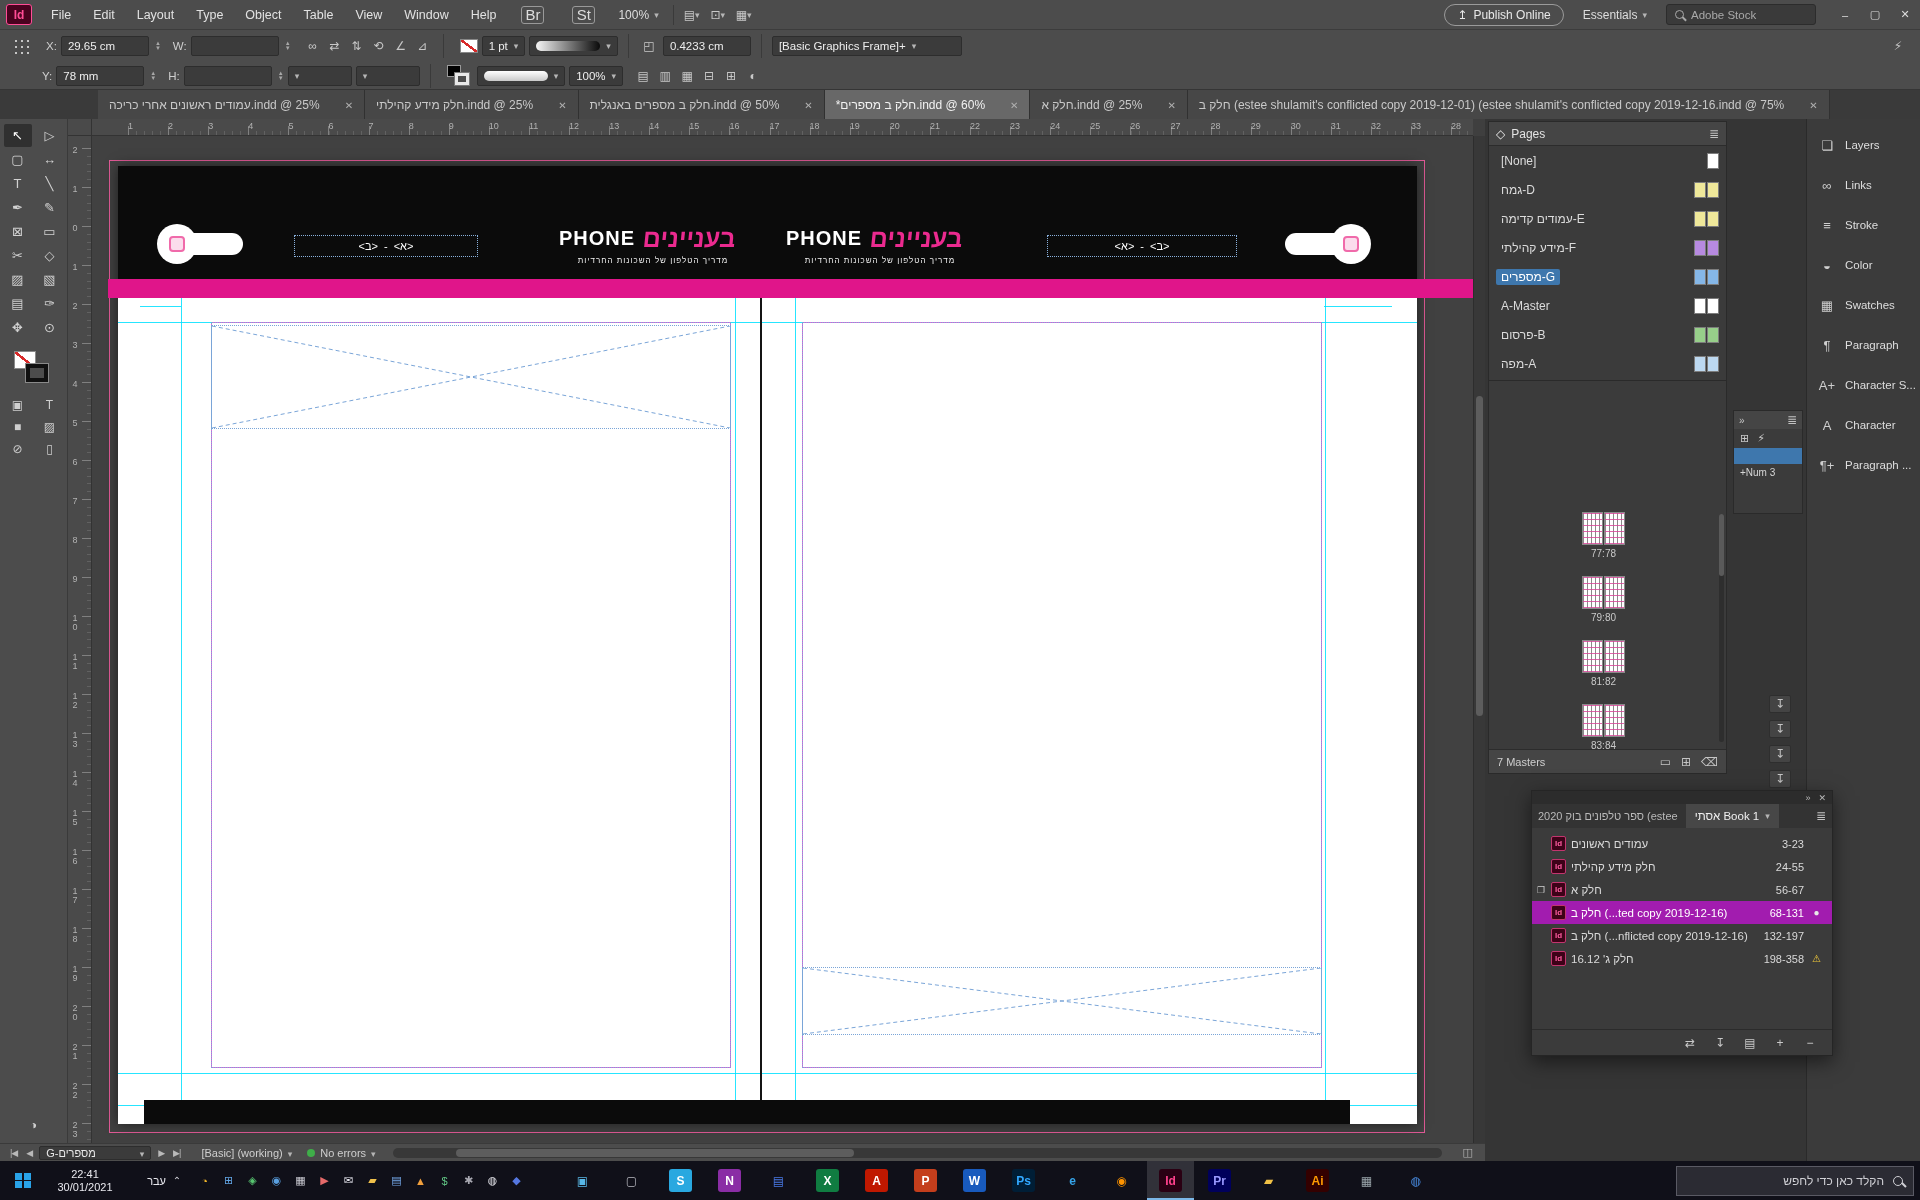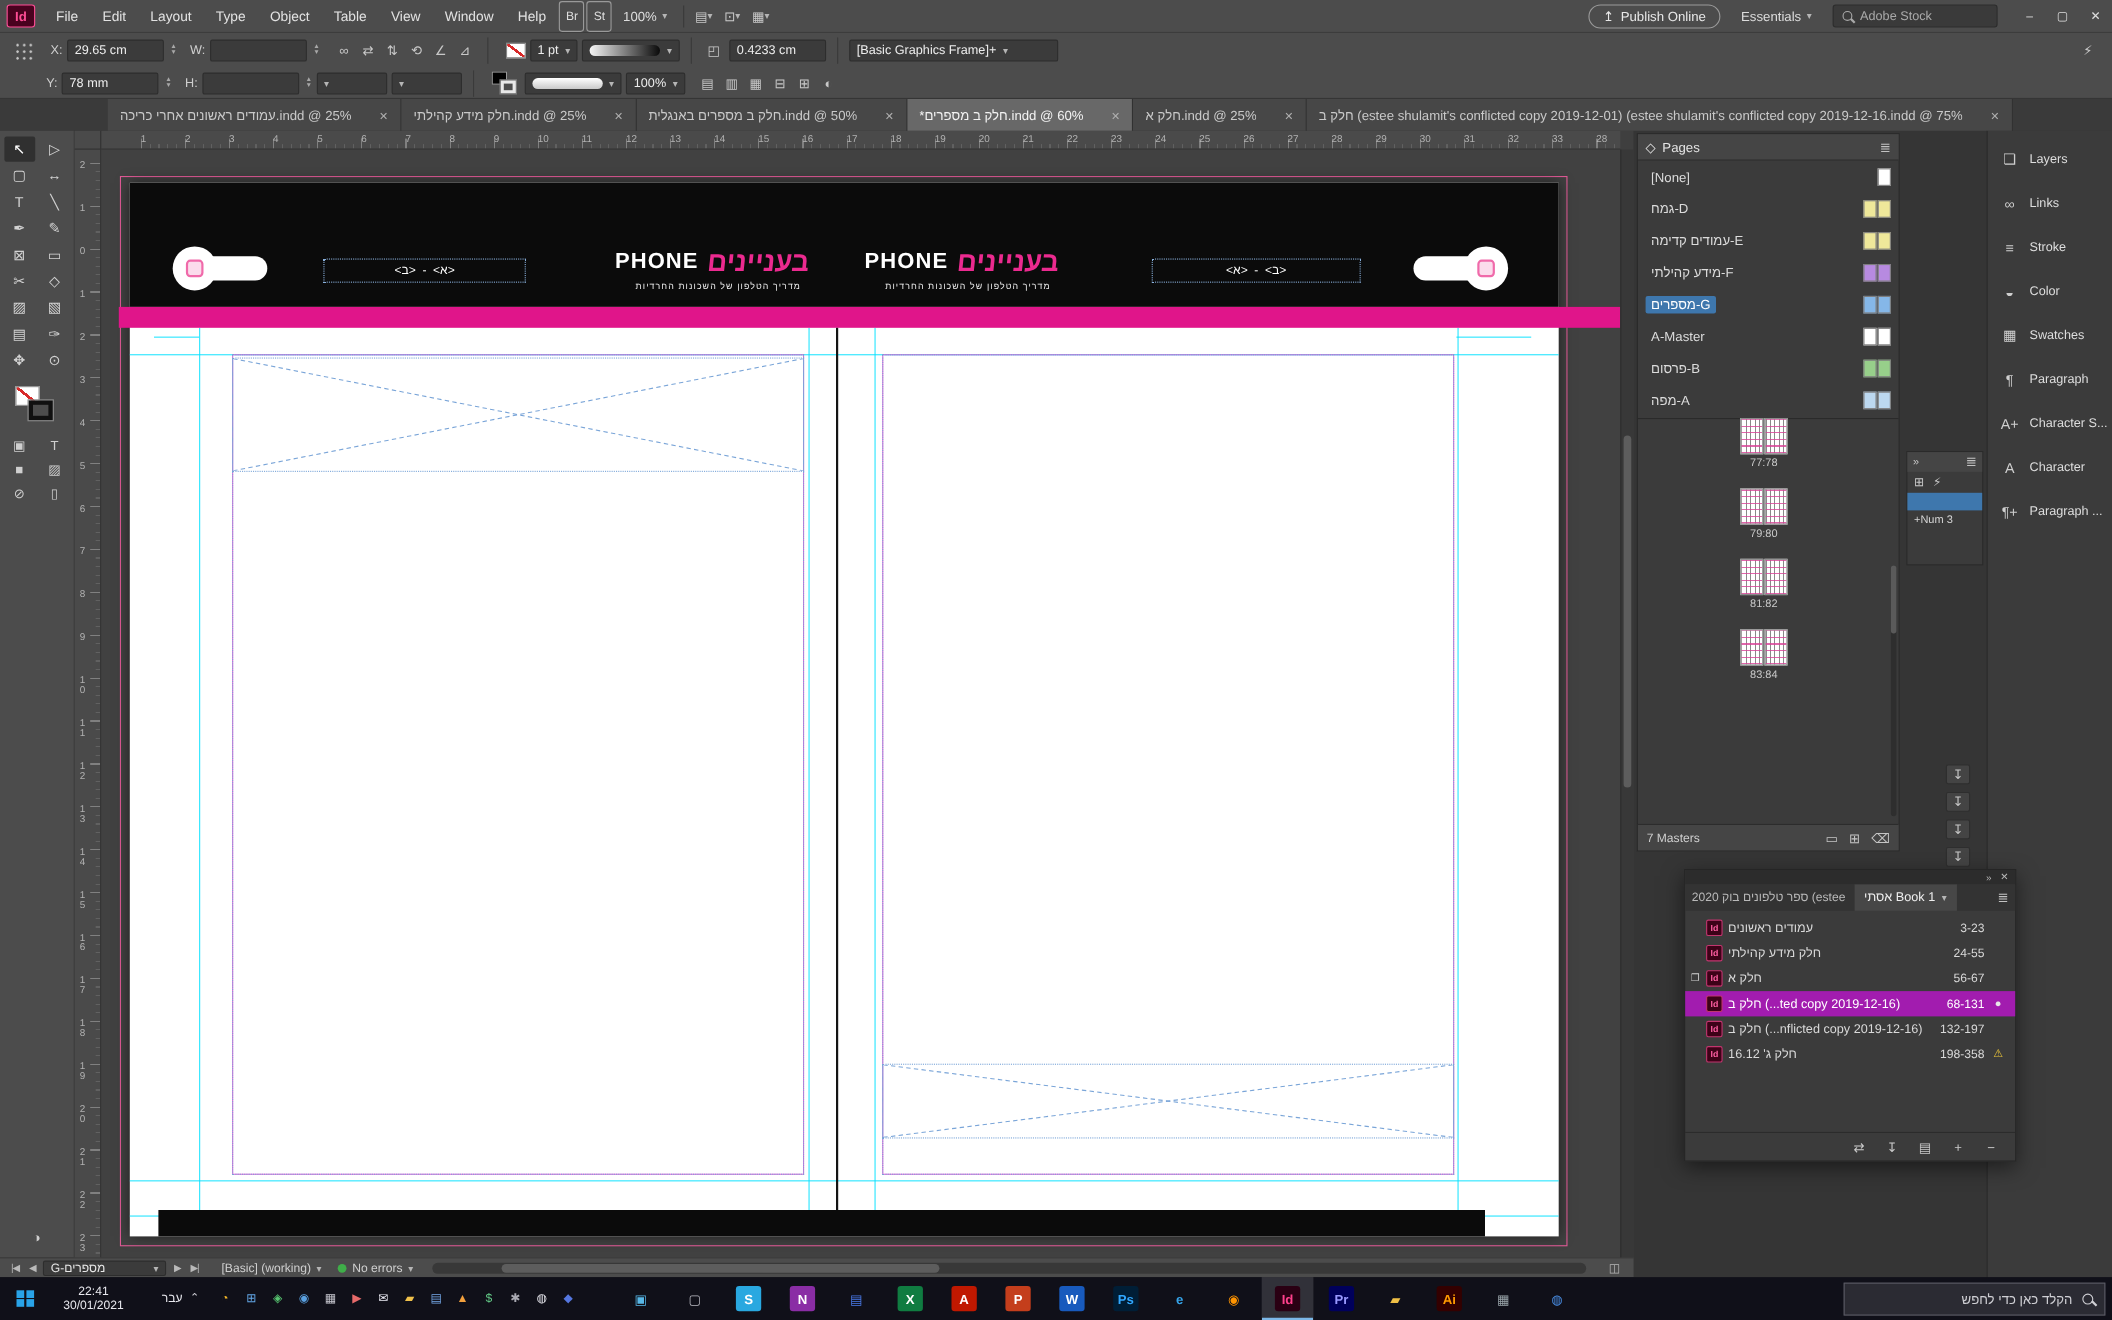--- a/index.html
+++ b/index.html
@@ -4,21 +4,21 @@
 <style>
   *{box-sizing:border-box;margin:0;padding:0}
   html,body{width:1920px;height:1200px;background:#222}
   .screen{position:relative;width:1920px;height:1200px;overflow:hidden;background:#3f3f3f;
     font-family:"Liberation Sans","DejaVu Sans",sans-serif;color:#d6d6d6;font-size:12px}
 
   
   .menubar{position:absolute;left:0;top:0;right:0;height:30px;background:#4c4c4c;border-bottom:1px solid #3c3c3c;display:flex;align-items:center}
   .id-logo{width:26px;height:21px;margin:0 8px 0 6px;background:#49021f;border:1px solid #ff4d96;border-radius:3px;color:#ff4d96;font-weight:bold;font-size:12px;display:flex;align-items:center;justify-content:center}
   .menu-item{padding:0 11px;height:30px;display:flex;align-items:center;font-size:12.5px;color:#e2e2e2;cursor:default}
-  .mbadge{width:23px;height:28px;border:1px solid #999;border-radius:3px;font-size:11px;color:#ddd;display:flex;align-items:center;justify-content:center;margin:0 1px}
+  .mbadge{width:23px;height:18px;border:1px solid #999;border-radius:3px;font-size:15px;color:#ddd;display:flex;align-items:center;justify-content:center;margin:0 14px}
   .mcombo{display:flex;align-items:center;gap:5px;padding:0 9px;color:#ddd}
   .caret::after{content:"▾";font-size:9px;color:#b5b5b5}
   .micon{width:26px;height:20px;display:flex;align-items:center;justify-content:center;color:#c9c9c9;font-size:12px}
   .msep{width:1px;height:20px;background:#3a3a3a;margin:0 5px}
   .m-right{margin-left:auto;display:flex;align-items:center;gap:10px}
   .publish{display:flex;align-items:center;gap:6px;border:1px solid #9a9a9a;border-radius:12px;height:22px;padding:0 12px;font-size:12px;color:#e8e8e8}
   .stockbox{display:flex;align-items:center;gap:7px;width:150px;height:21px;background:#3a3a3a;border:1px solid #2c2c2c;border-radius:3px;padding:0 8px;color:#a9a9a9;font-size:11.5px}
   .mag{width:9px;height:9px;border:1.5px solid #a9a9a9;border-radius:50%;position:relative;flex:none}
   .mag::after{content:"";position:absolute;width:5px;height:1.5px;background:#a9a9a9;right:-4px;bottom:-1px;transform:rotate(45deg)}
   .wctrls{display:flex;margin-left:4px}
@@ -120,21 +120,21 @@
   .pp-head{height:24px;background:#454545;border-bottom:1px solid #2c2c2c;display:flex;align-items:center;padding:0 7px;gap:6px;font-size:12px;color:#e3e3e3}
   .pp-head .sp{flex:1}
   .hamb{color:#c2c2c2;font-size:12px}
   .mrow{height:29px;display:flex;align-items:center;padding:0 7px;gap:6px}
   .mlabel{font-size:12px;color:#dcdcdc;padding:1px 5px;border-radius:2px;white-space:nowrap;overflow:hidden}
   .mlabel.sel{background:#3e77ad;color:#fff}
   .mrow .sp{flex:1}
   .mthumb{display:flex;gap:1px}
   .mthumb .pg{width:12px;height:16px;border:1px solid #7d7d7d}
   .pp-divider{height:1px;background:#2a2a2a;margin-top:2px}
-  .pp-spreads{position:absolute;left:0;right:8px;top:258px;bottom:24px;display:flex;flex-direction:column;align-items:center;overflow:hidden}
+  .pp-spreads{position:absolute;left:0;right:8px;top:258px;bottom:24px;display:flex;flex-direction:column;align-items:center;padding-top:132px;overflow:hidden}
   .spitem{display:flex;flex-direction:column;align-items:center;margin-bottom:17px}
   .spthumb{display:flex;gap:1px}
   .spthumb .pg{width:21px;height:33px;background:#fff;border:1px solid #8a8a8a;
     background-image:repeating-linear-gradient(180deg,rgba(216,64,150,.8) 0 1px,transparent 1px 6px),repeating-linear-gradient(90deg,rgba(40,40,40,.55) 0 1px,transparent 1px 4px)}
   .splabel{font-size:10px;color:#c9c9c9;margin-top:3px}
   .pp-foot{position:absolute;left:0;right:0;bottom:0;height:24px;background:#454545;border-top:1px solid #2c2c2c;display:flex;align-items:center;padding:0 8px;font-size:11px;color:#cfcfcf;gap:24px}
   .pp-foot .sp{flex:1}
   .pficon{color:#c5c5c5;font-size:12px}
   .ppscroll{position:absolute;right:2px;top:392px;width:5px;height:228px;background:#2e2e2e;border-radius:3px}
   .ppscroll .th{position:absolute;left:0;right:0;top:0;height:62px;background:#5a5a5a;border-radius:3px}

